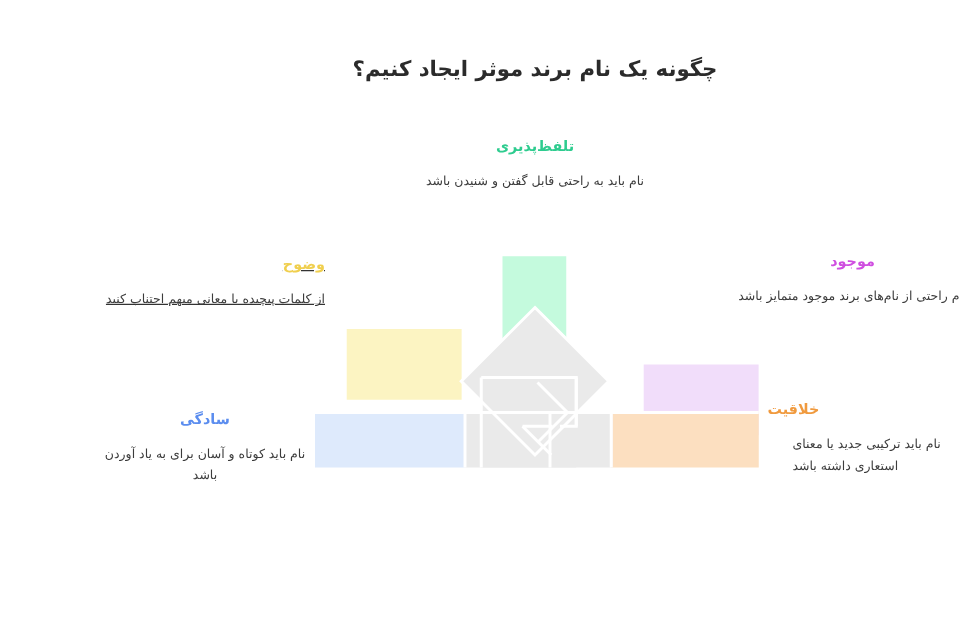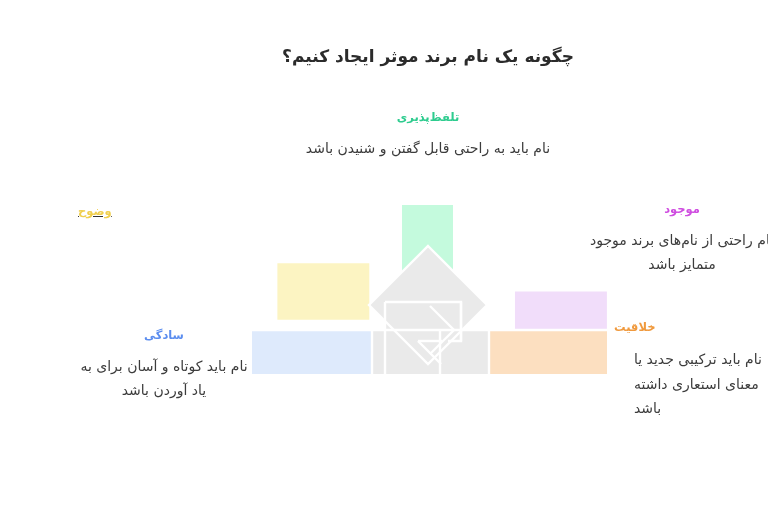--- a/index.html
+++ b/index.html
@@ -52,40 +52,40 @@
     direction: rtl;
   }
   .node-heading {
     font-size: 11.5px;
     font-weight: 700;
     line-height: 1.25;
     margin-bottom: 13px;
     white-space: nowrap;
   }
   .node-desc {
-    font-size: 14px;
+    font-size: 10px;
     font-weight: 400;
     line-height: 1.7;
     color: #3c3c3c;
   }
 
   
   #node-pronounceability {
     left: 243px;
     top: 110px;
     width: 282px;
     text-align: center;
   }
   #node-pronounceability .node-heading { color: #2ecc8f; text-align: center; }
 
   #node-clarity {
-    left: 34px;
+    left: 20px;
     top: 204px;
     width: 196px;
-    text-align: left;
+    text-align: right;
     text-decoration: underline;
   }
   #node-clarity .node-heading { color: #f0cf4e; }
 
   #node-uniqueness {
     left: 538px;
     top: 202px;
     width: 200px;
     text-align: center;
   }
@@ -156,20 +156,21 @@
     </g>
   </svg>
 
   <div class="node" id="node-pronounceability">
     <div class="node-heading">تلفظ‌پذیری</div>
     <div class="node-desc">نام باید به راحتی قابل گفتن و شنیدن باشد</div>
   </div>
 
   <div class="node" id="node-clarity">
     <div class="node-heading">وضوح</div>
+    <div class="node-desc">از کلمات پیچیده یا معانی مبهم اجتناب کنید</div>
   </div>
 
   <div class="node" id="node-uniqueness">
     <div class="node-heading">موجود</div>
     <div class="node-desc">نام راحتی از نام‌های برند موجود متمایز باشد</div>
   </div>
 
   <div class="node" id="node-simplicity">
     <div class="node-heading">سادگی</div>
     <div class="node-desc">نام باید کوتاه و آسان برای به یاد آوردن باشد</div>

